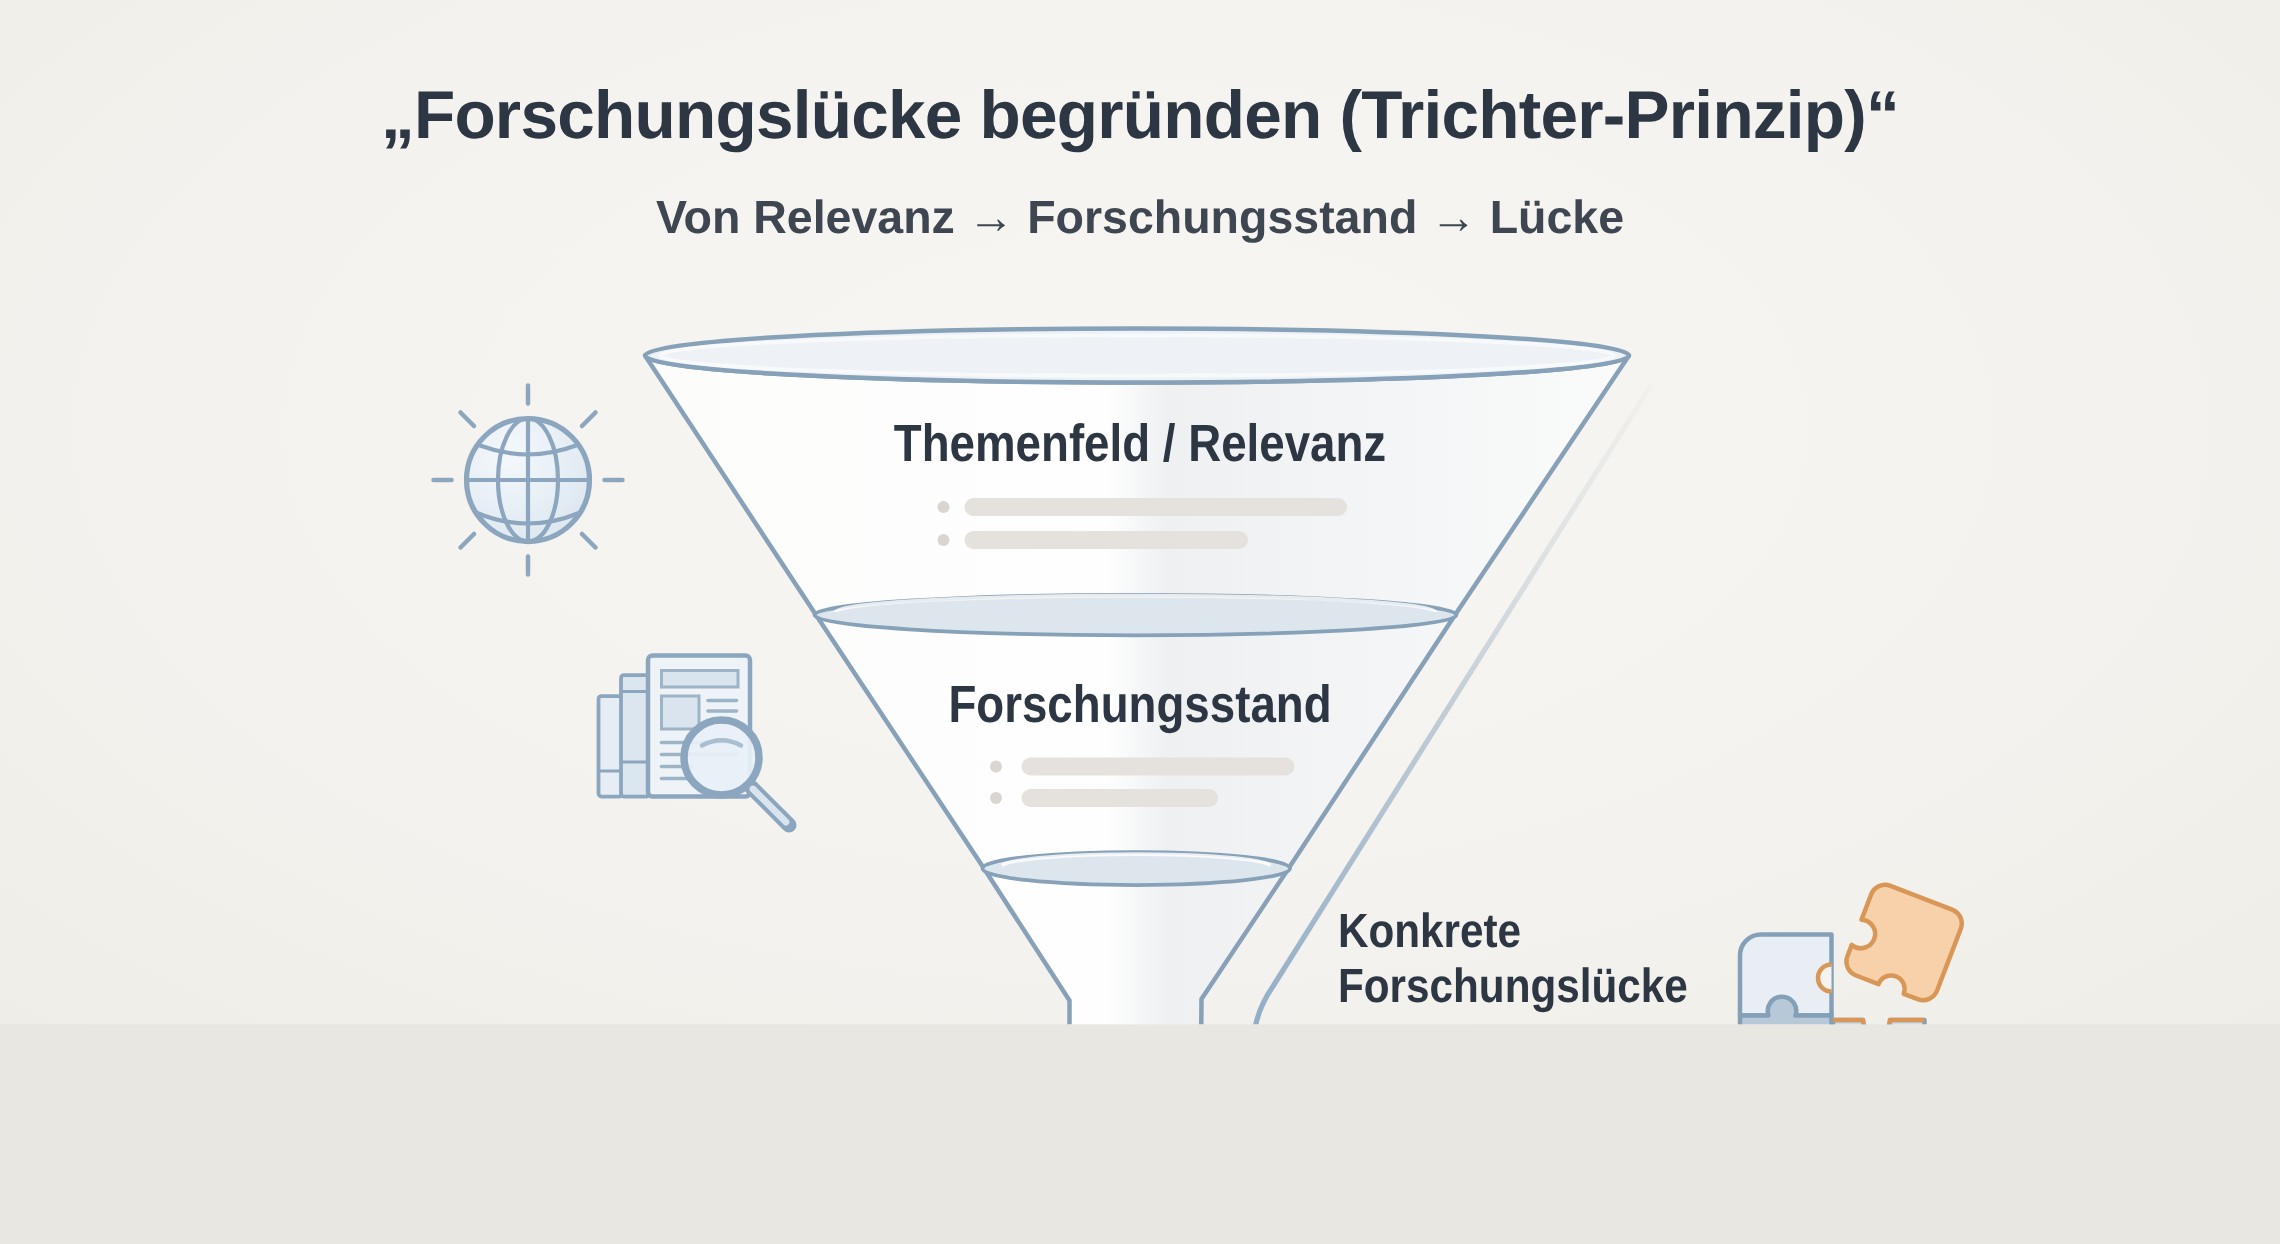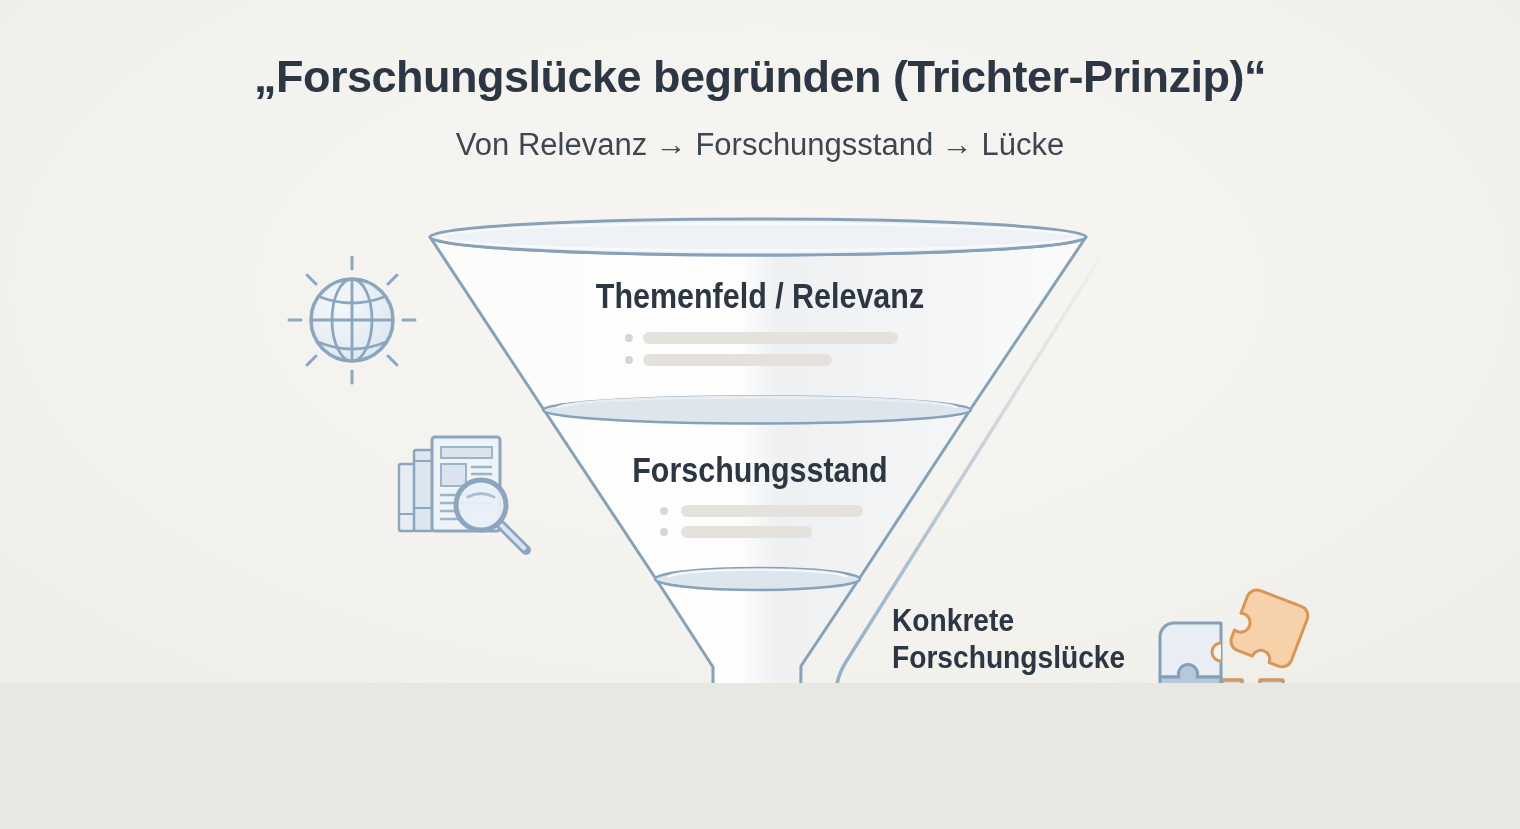--- a/index.html
+++ b/index.html
@@ -8,21 +8,21 @@
     background:radial-gradient(ellipse at 50% 42%, #f8f6f2 0%, #f4f2ee 62%, #efede7 100%);
     font-family:"Liberation Sans", sans-serif;
   }
   .canvas svg{position:absolute;left:0;top:0;}
   .title{
     position:absolute;left:0;right:0;top:51px;text-align:center;
     font-size:45px;font-weight:700;color:#2c3743;letter-spacing:-0.5px;white-space:nowrap;
   }
   .subtitle{
     position:absolute;left:0;right:0;top:127px;text-align:center;
-    font-size:31px;font-weight:400;color:#3e4751;white-space:nowrap;
+    font-size:31px;font-weight:700;color:#3e4751;white-space:nowrap;
   }
   .stage-label{
     position:absolute;left:410px;width:700px;text-align:center;
     font-weight:700;color:#2c3743;font-size:35px;white-space:nowrap;
     transform:scaleX(.87);transform-origin:center top;
   }
   #stage-label-1{top:276px;}
   #stage-label-2{top:450px;}
   .outcome-label{
     position:absolute;left:892px;top:602px;width:300px;

